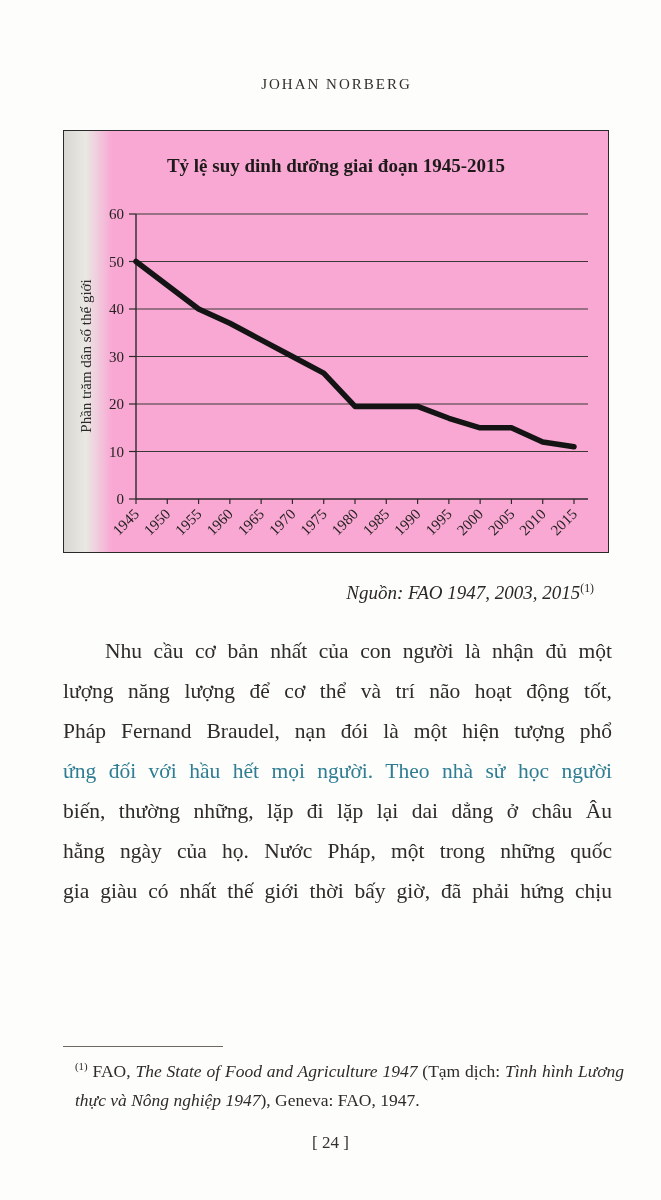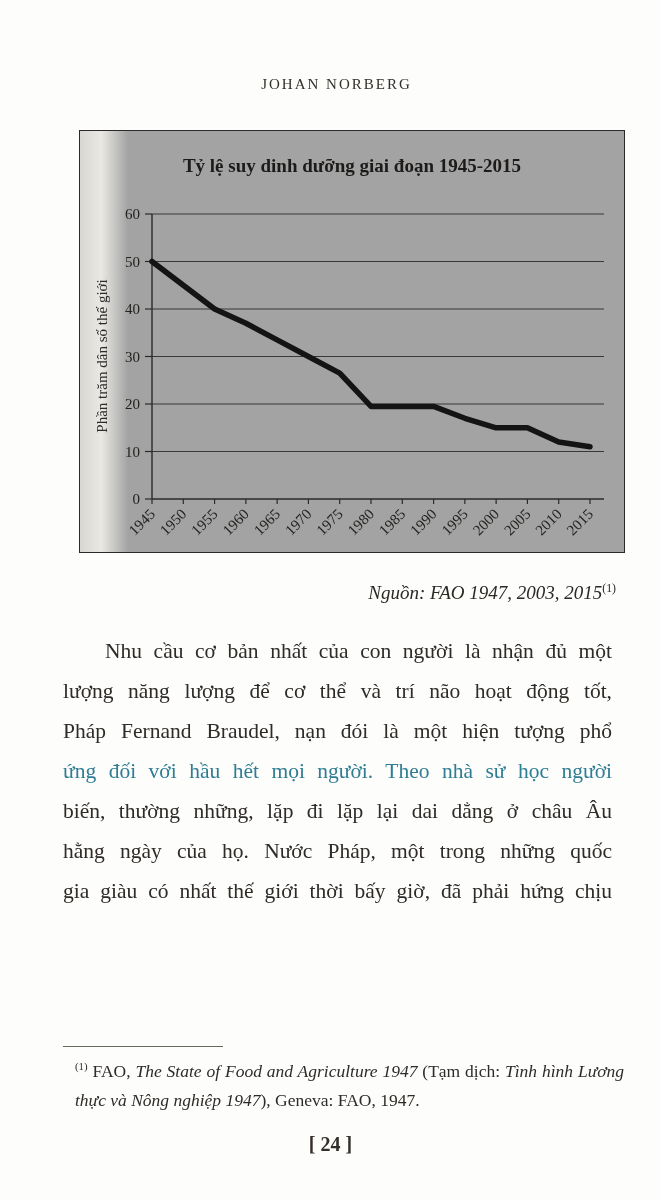--- a/index.html
+++ b/index.html
@@ -10,38 +10,38 @@
     font-family:"Liberation Serif","DejaVu Serif",serif;
     color:#2e2b28;
     overflow:hidden;
   }
   .header{
     position:absolute;top:76px;left:0;width:100%;
     text-align:center;font-size:15px;letter-spacing:2px;color:#33302c;padding-left:6px;
   }
   .chart-box{
     position:absolute;left:63px;top:130px;width:544px;height:421px;
-    border:1.5px solid #2a2a2a;background:#a3a3a3;margin-left:16px;
+    border:1.5px solid #2a2a2a;background:#f9a8d4;
   }
   .chart-graystrip{
     position:absolute;left:0;top:0;width:48px;height:100%;
     background:linear-gradient(90deg,#d8d7d2 0%,#e9e8e3 45%,rgba(255,255,255,0) 100%);
   }
   .chart-title{
     position:relative;padding-top:24px;text-align:center;
     font-weight:bold;font-size:19px;color:#1d1b19;
   }
   .chart-svg{position:absolute;left:0;top:70px;}
   .y-axis-label{
     position:absolute;left:-126px;top:215px;width:300px;height:20px;
     transform:rotate(-90deg);text-align:center;font-size:15px;color:#2a2a2a;
   }
   .ytick,.xtick{font-family:"Liberation Serif","DejaVu Serif",serif;font-size:15px;fill:#24221f;}
   .caption{
-    position:absolute;left:72px;top:582px;width:544px;
+    position:absolute;left:50px;top:582px;width:544px;
     text-align:right;font-size:19px;font-style:italic;color:#2b2926;
   }
   .sup{font-size:0.62em;vertical-align:super;font-style:normal;}
   .body-text{
     position:absolute;left:63px;top:631px;width:549px;
     font-size:21.5px;line-height:40px;
   }
   .body-line{
     text-align:justify;text-align-last:justify;
     white-space:normal;color:#2e2b28;
@@ -51,21 +51,21 @@
   .footnote-rule{
     position:absolute;left:63px;top:1046px;width:160px;height:1px;background:#6b6862;
   }
   .footnote{
     position:absolute;left:63px;top:1052px;width:549px;
     font-size:17.5px;line-height:29px;text-align:justify;color:#2e2b28;margin-left:12px;
   }
   .footnote .it{font-style:italic;}
   .page-number{
     position:absolute;left:0;top:1133px;width:100%;
-    text-align:center;font-size:20px;color:#33302c;font-weight:bold;
+    text-align:center;font-size:17px;color:#33302c;
   }
 </style>
 </head>
 <body>
 
 <div class="page">
 
   <div class="header">JOHAN NORBERG</div>
 
   <div class="chart-box">

